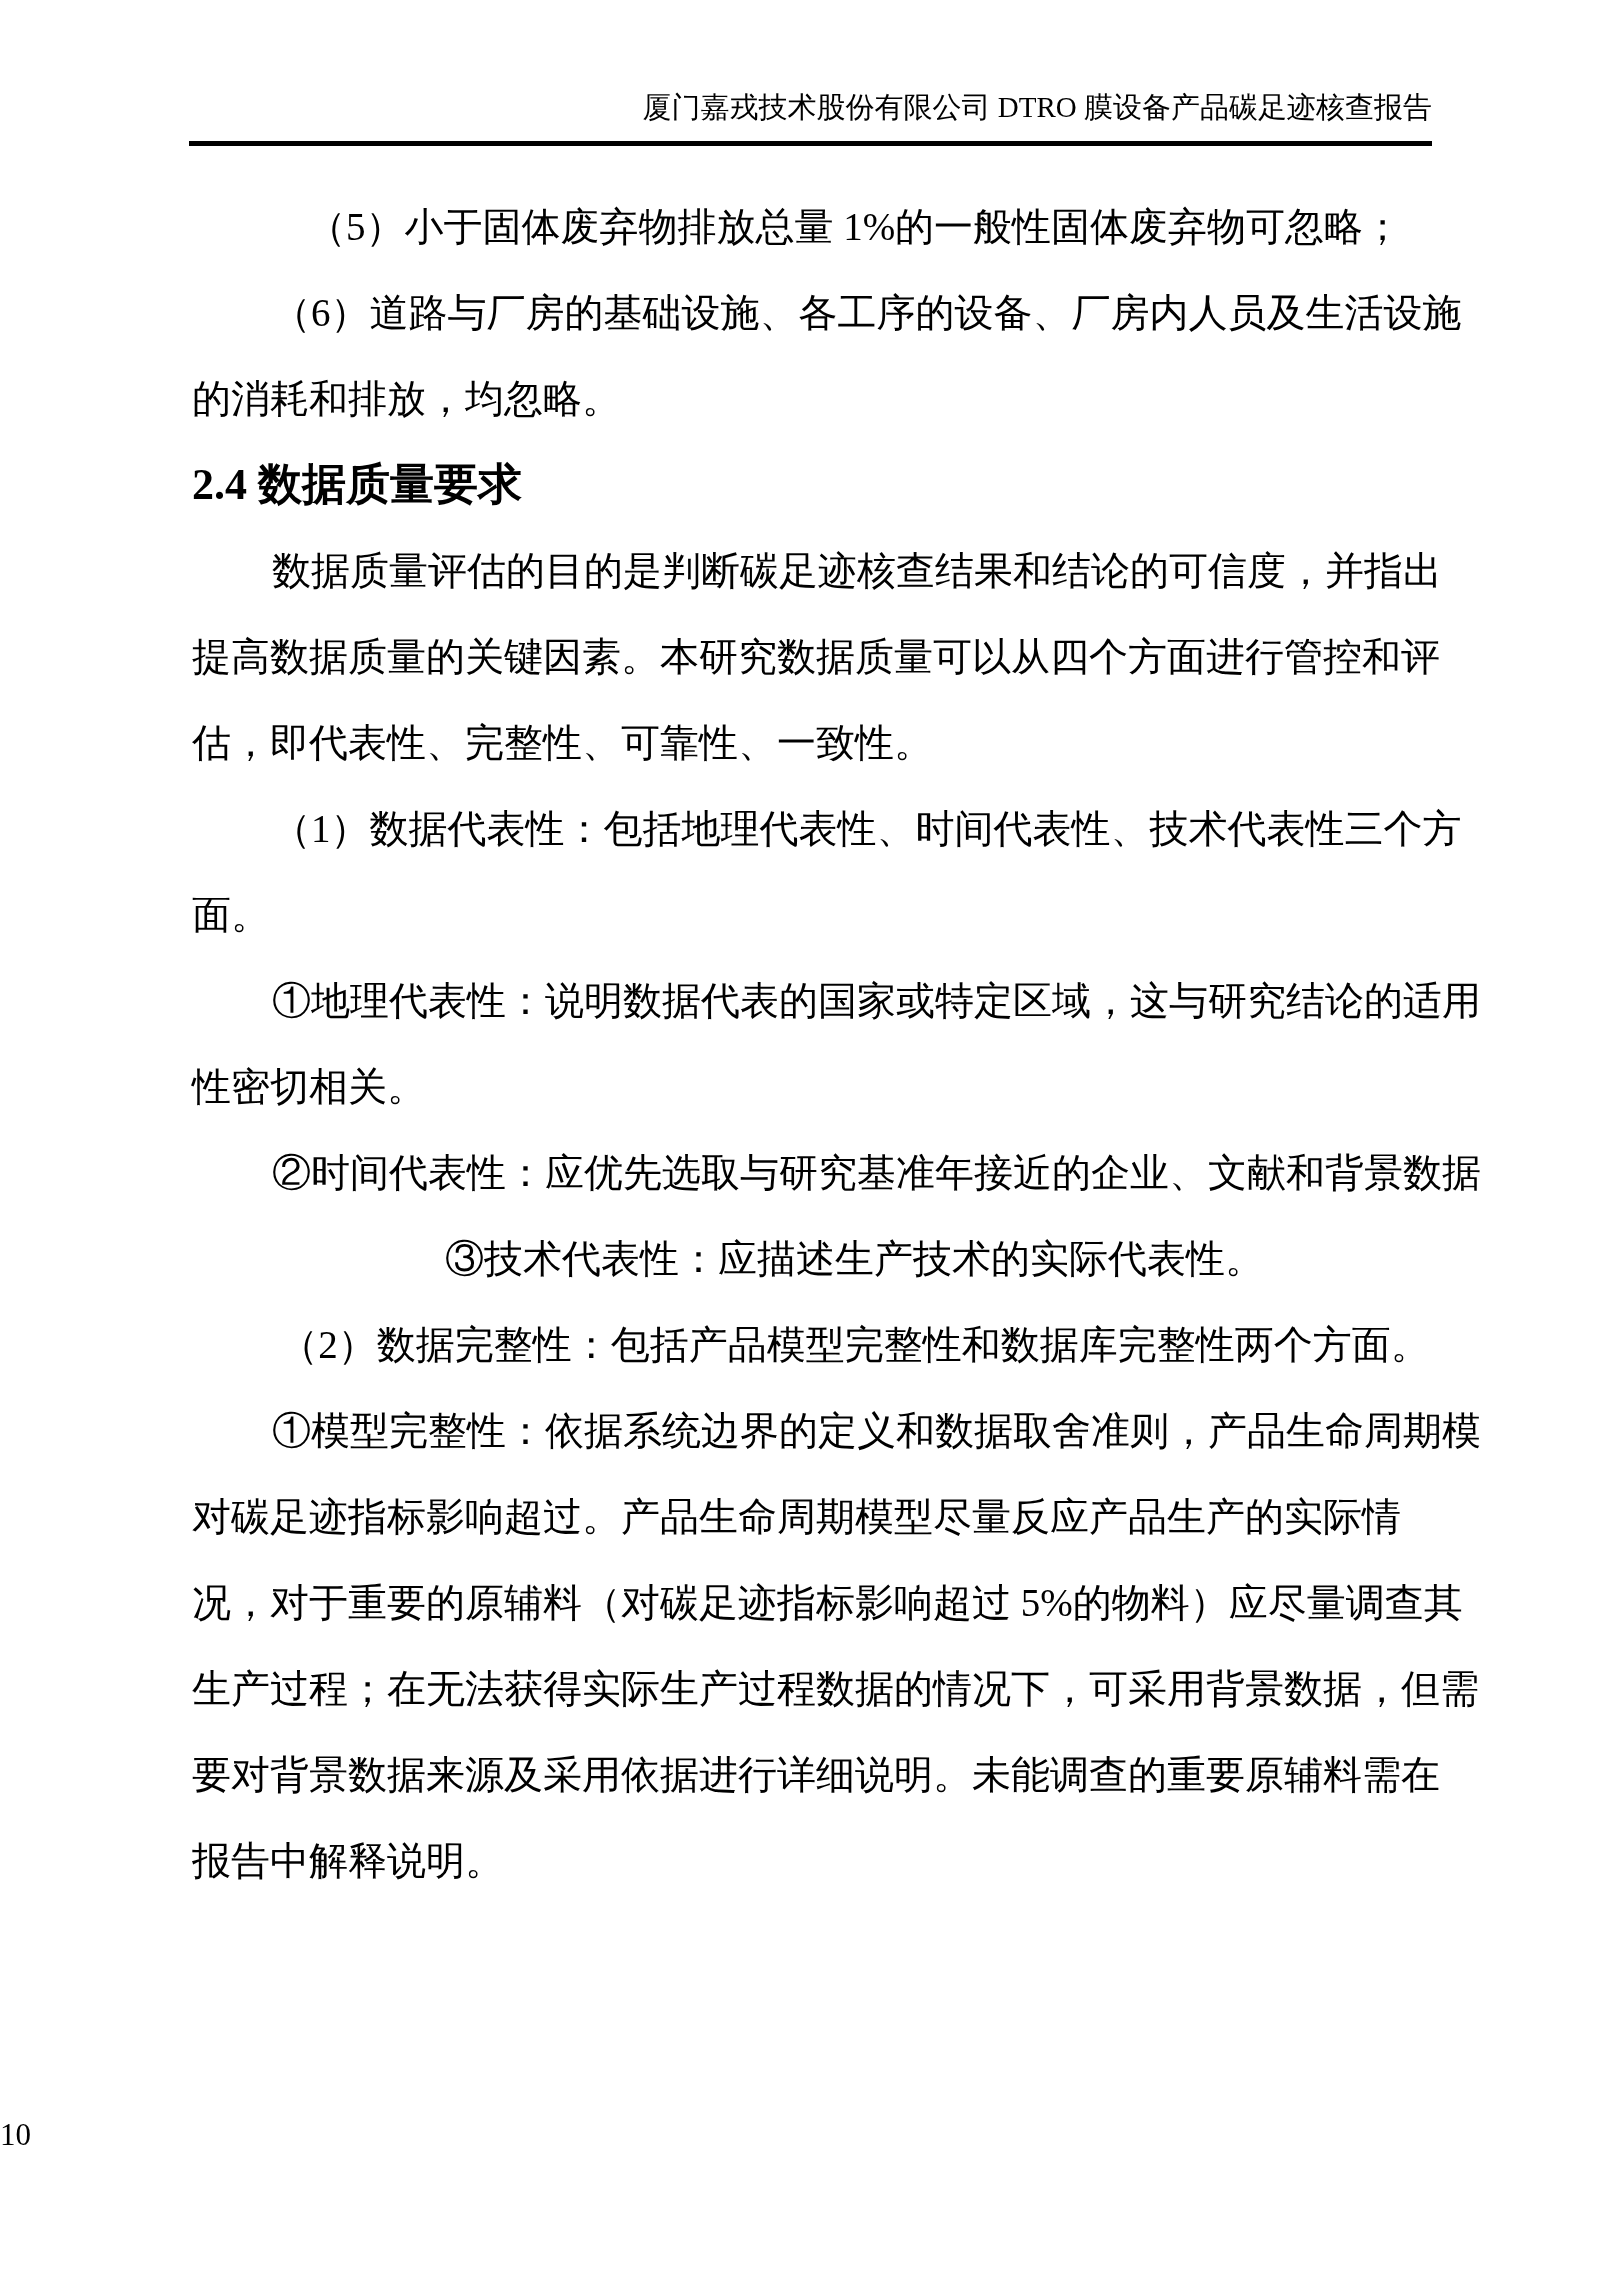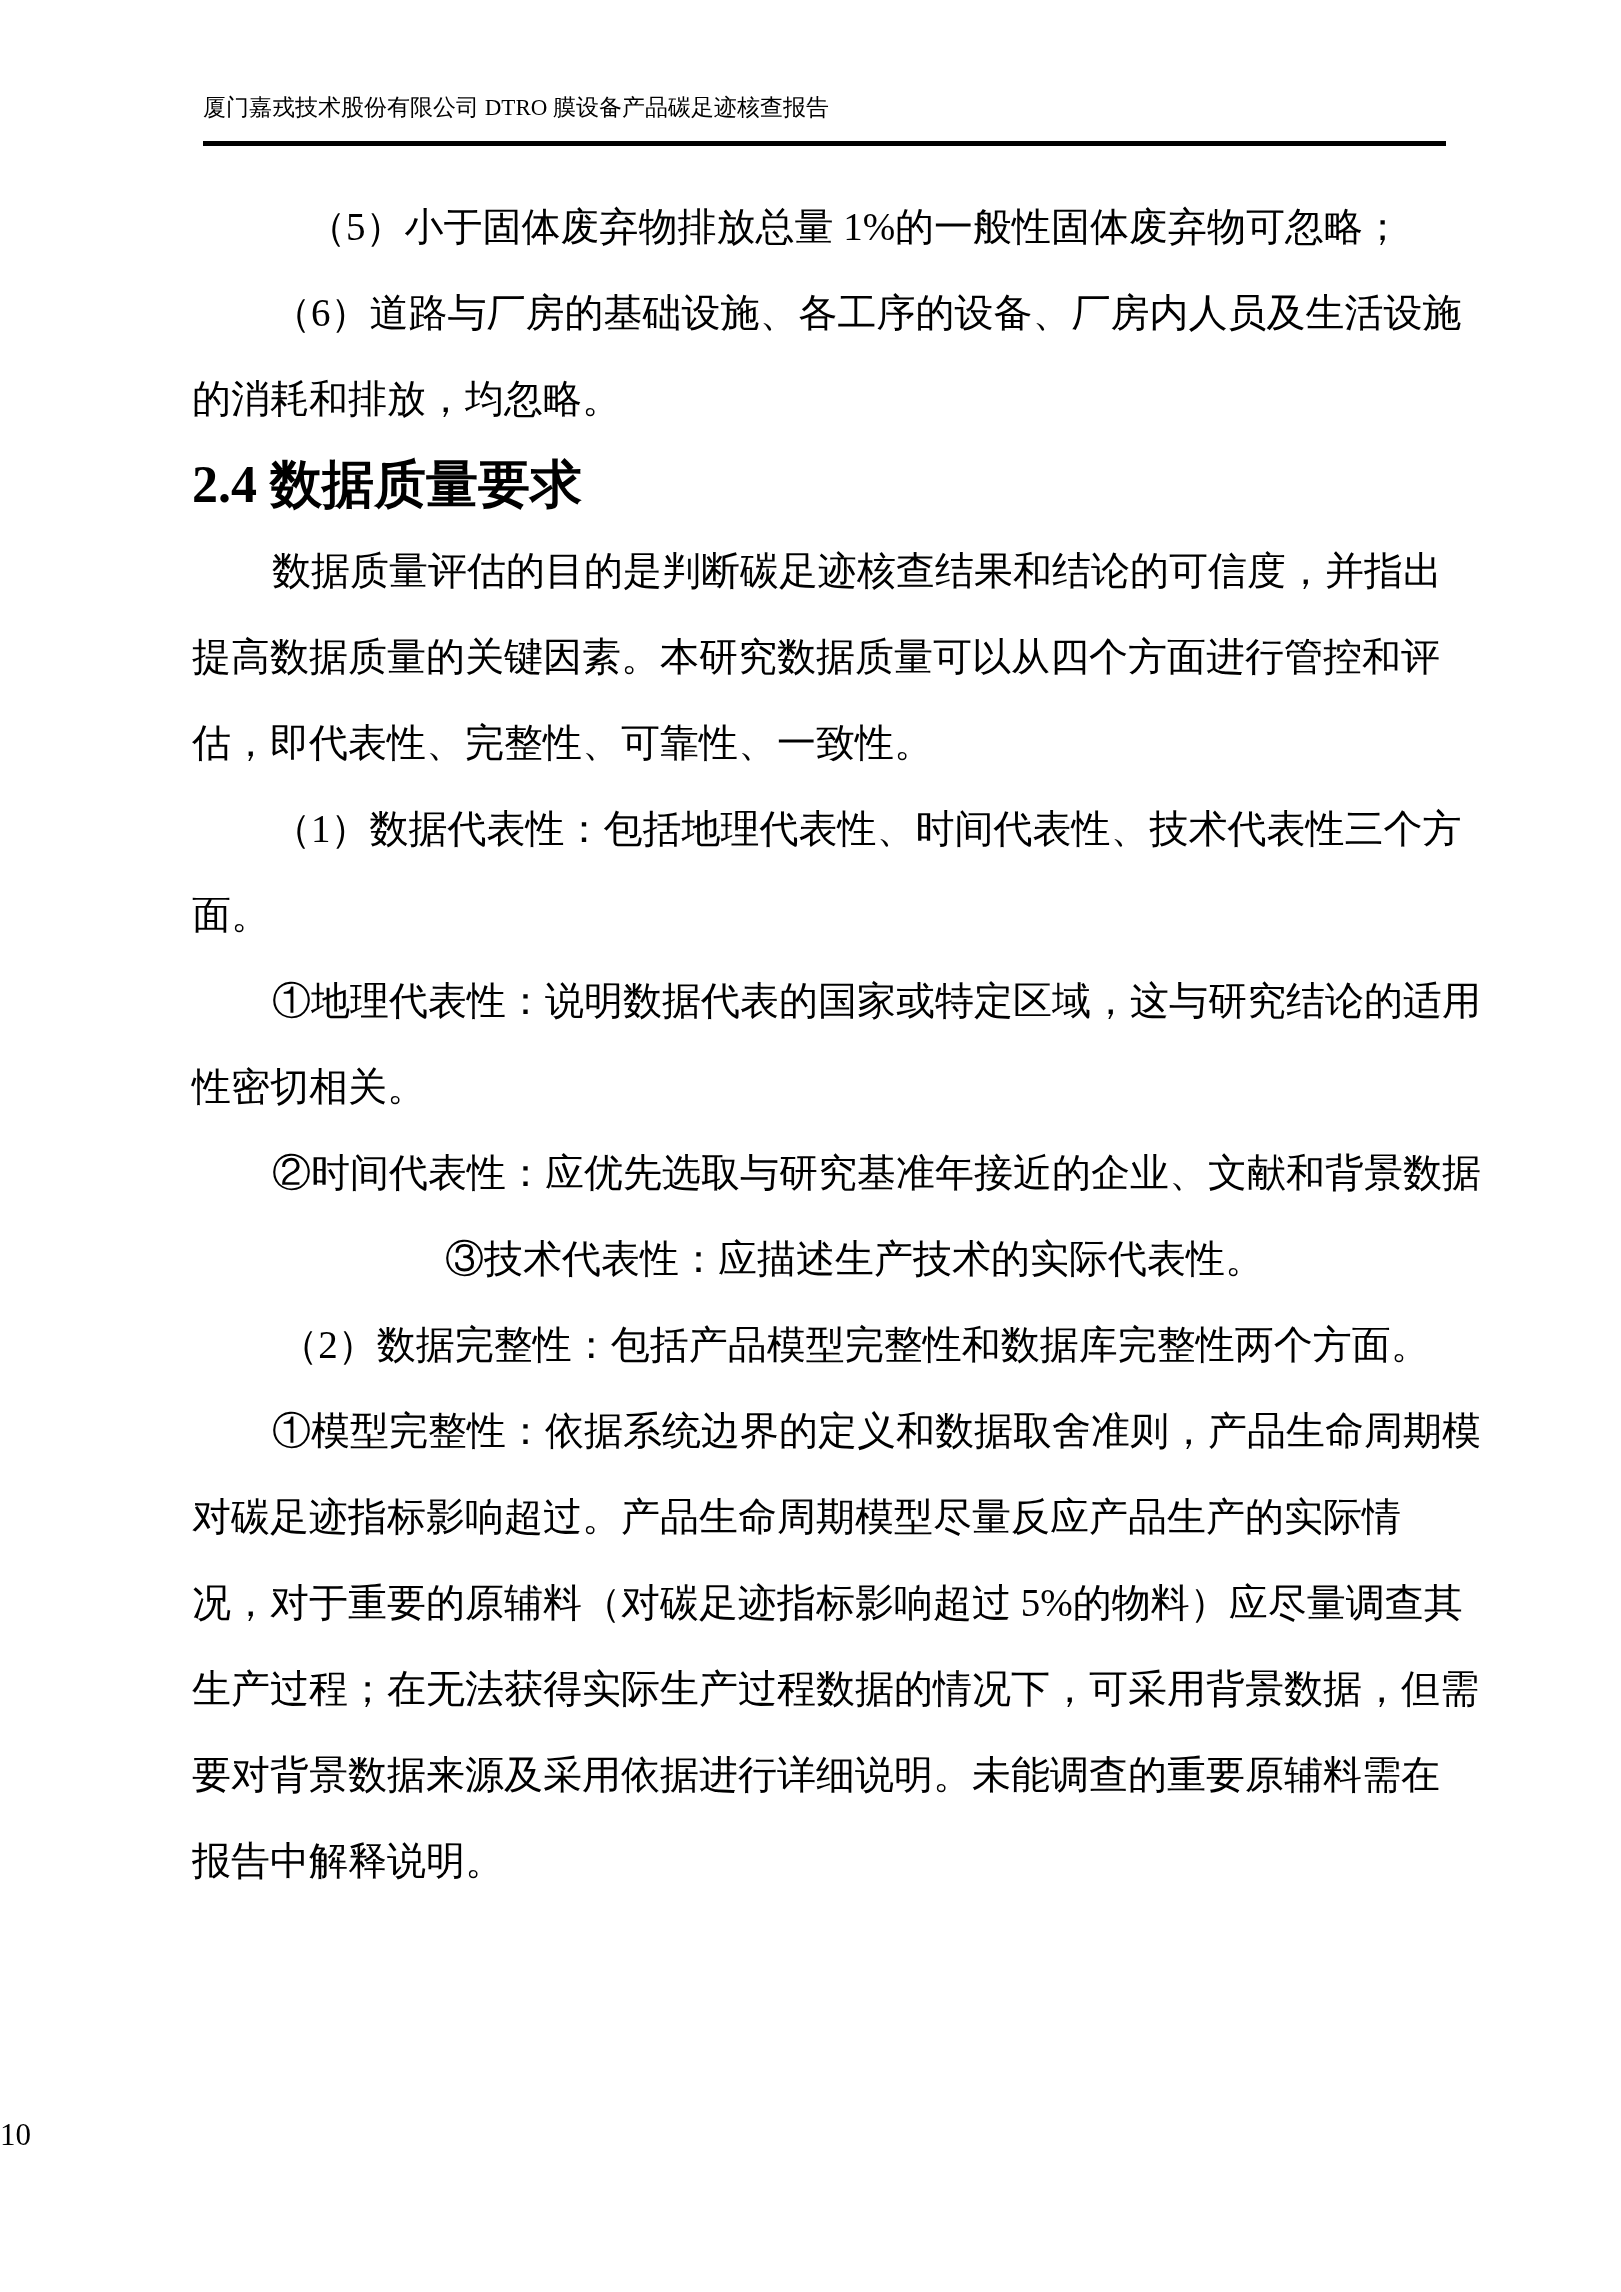--- a/index.html
+++ b/index.html
@@ -12,25 +12,25 @@
     width: 1621px;
     height: 2293px;
     margin: 0 auto;
     background: #ffffff;
     color: #000000;
     font-family: "Liberation Serif", "DejaVu Serif", serif;
     overflow: hidden;
   }
   .page-header {
     position: absolute;
-    left: 203px;
+    left: 189px;
     top: 88px;
     width: 1243px;
-    text-align: left;
-    font-size: 23px;
+    text-align: right;
+    font-size: 29px;
     line-height: 39px;
     padding-bottom: 13.7px;
     border-bottom: 5.9px solid #000000;
   }
   .page-body {
     position: absolute;
     left: 192px;
     top: 184px;
     width: 1245px;
     font-size: 39px;
@@ -38,21 +38,21 @@
   }
   .tline {
     white-space: nowrap;
   }
   .indent {
     text-indent: 80px;
     text-align: center;
   }
   .heading {
     font-weight: bold;
-    font-size: 52px;
+    font-size: 44px;
   }
   .page-footer {
     position: absolute;
     left: 0;
     top: 2115px;
     width: 100%;
     text-align: left;
     font-size: 31px;
     line-height: 39px;
   }

